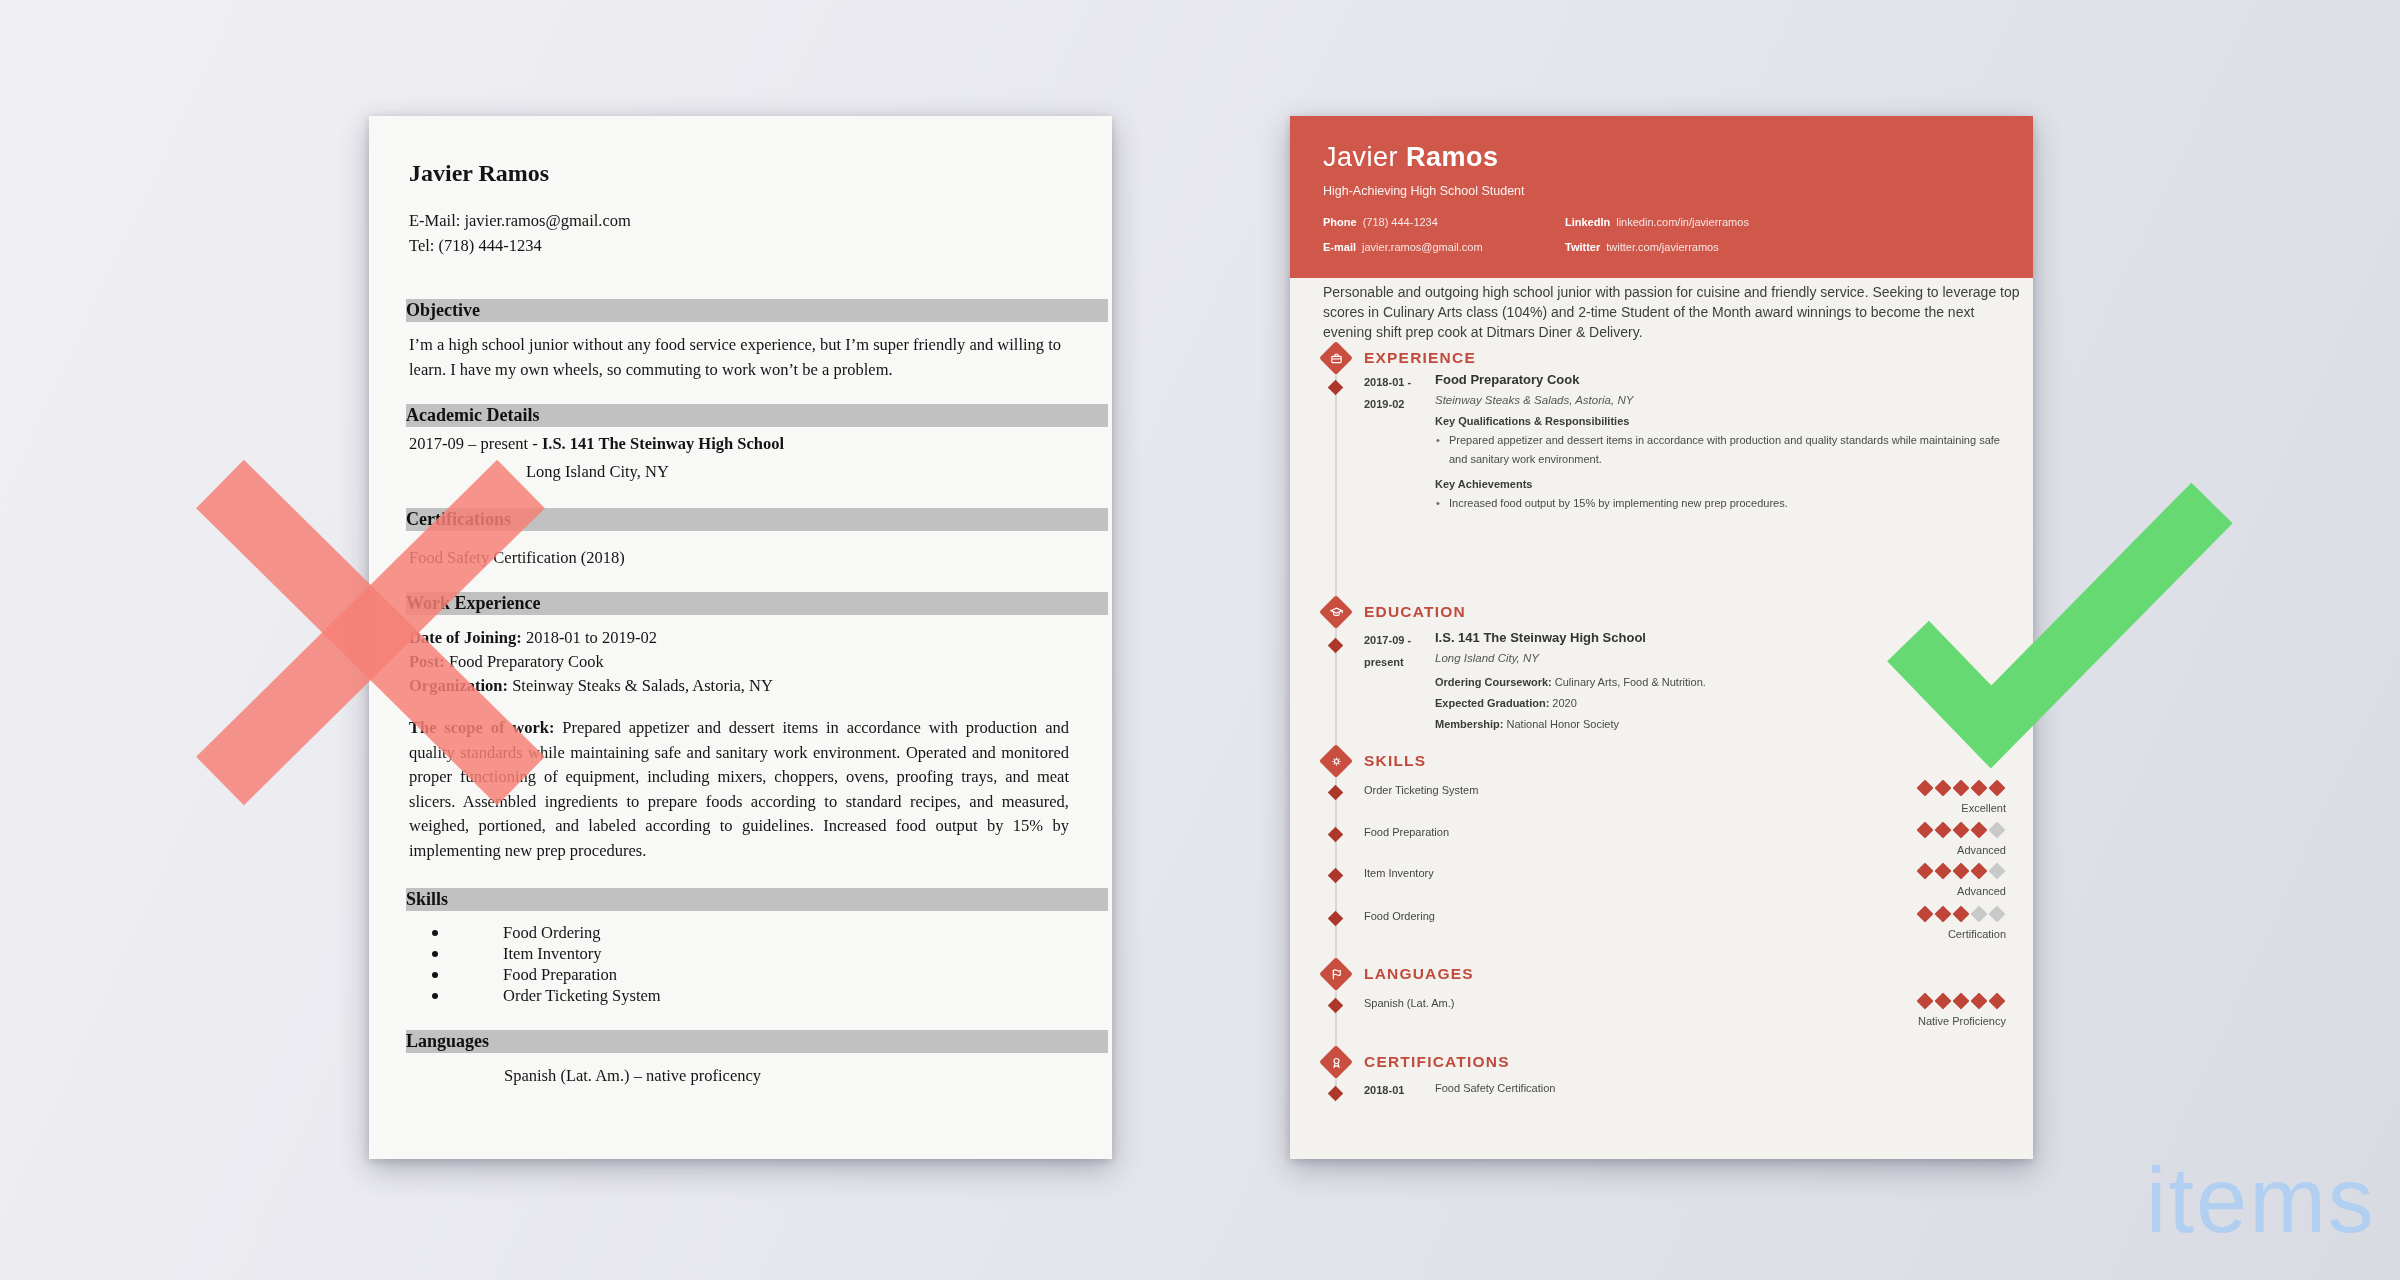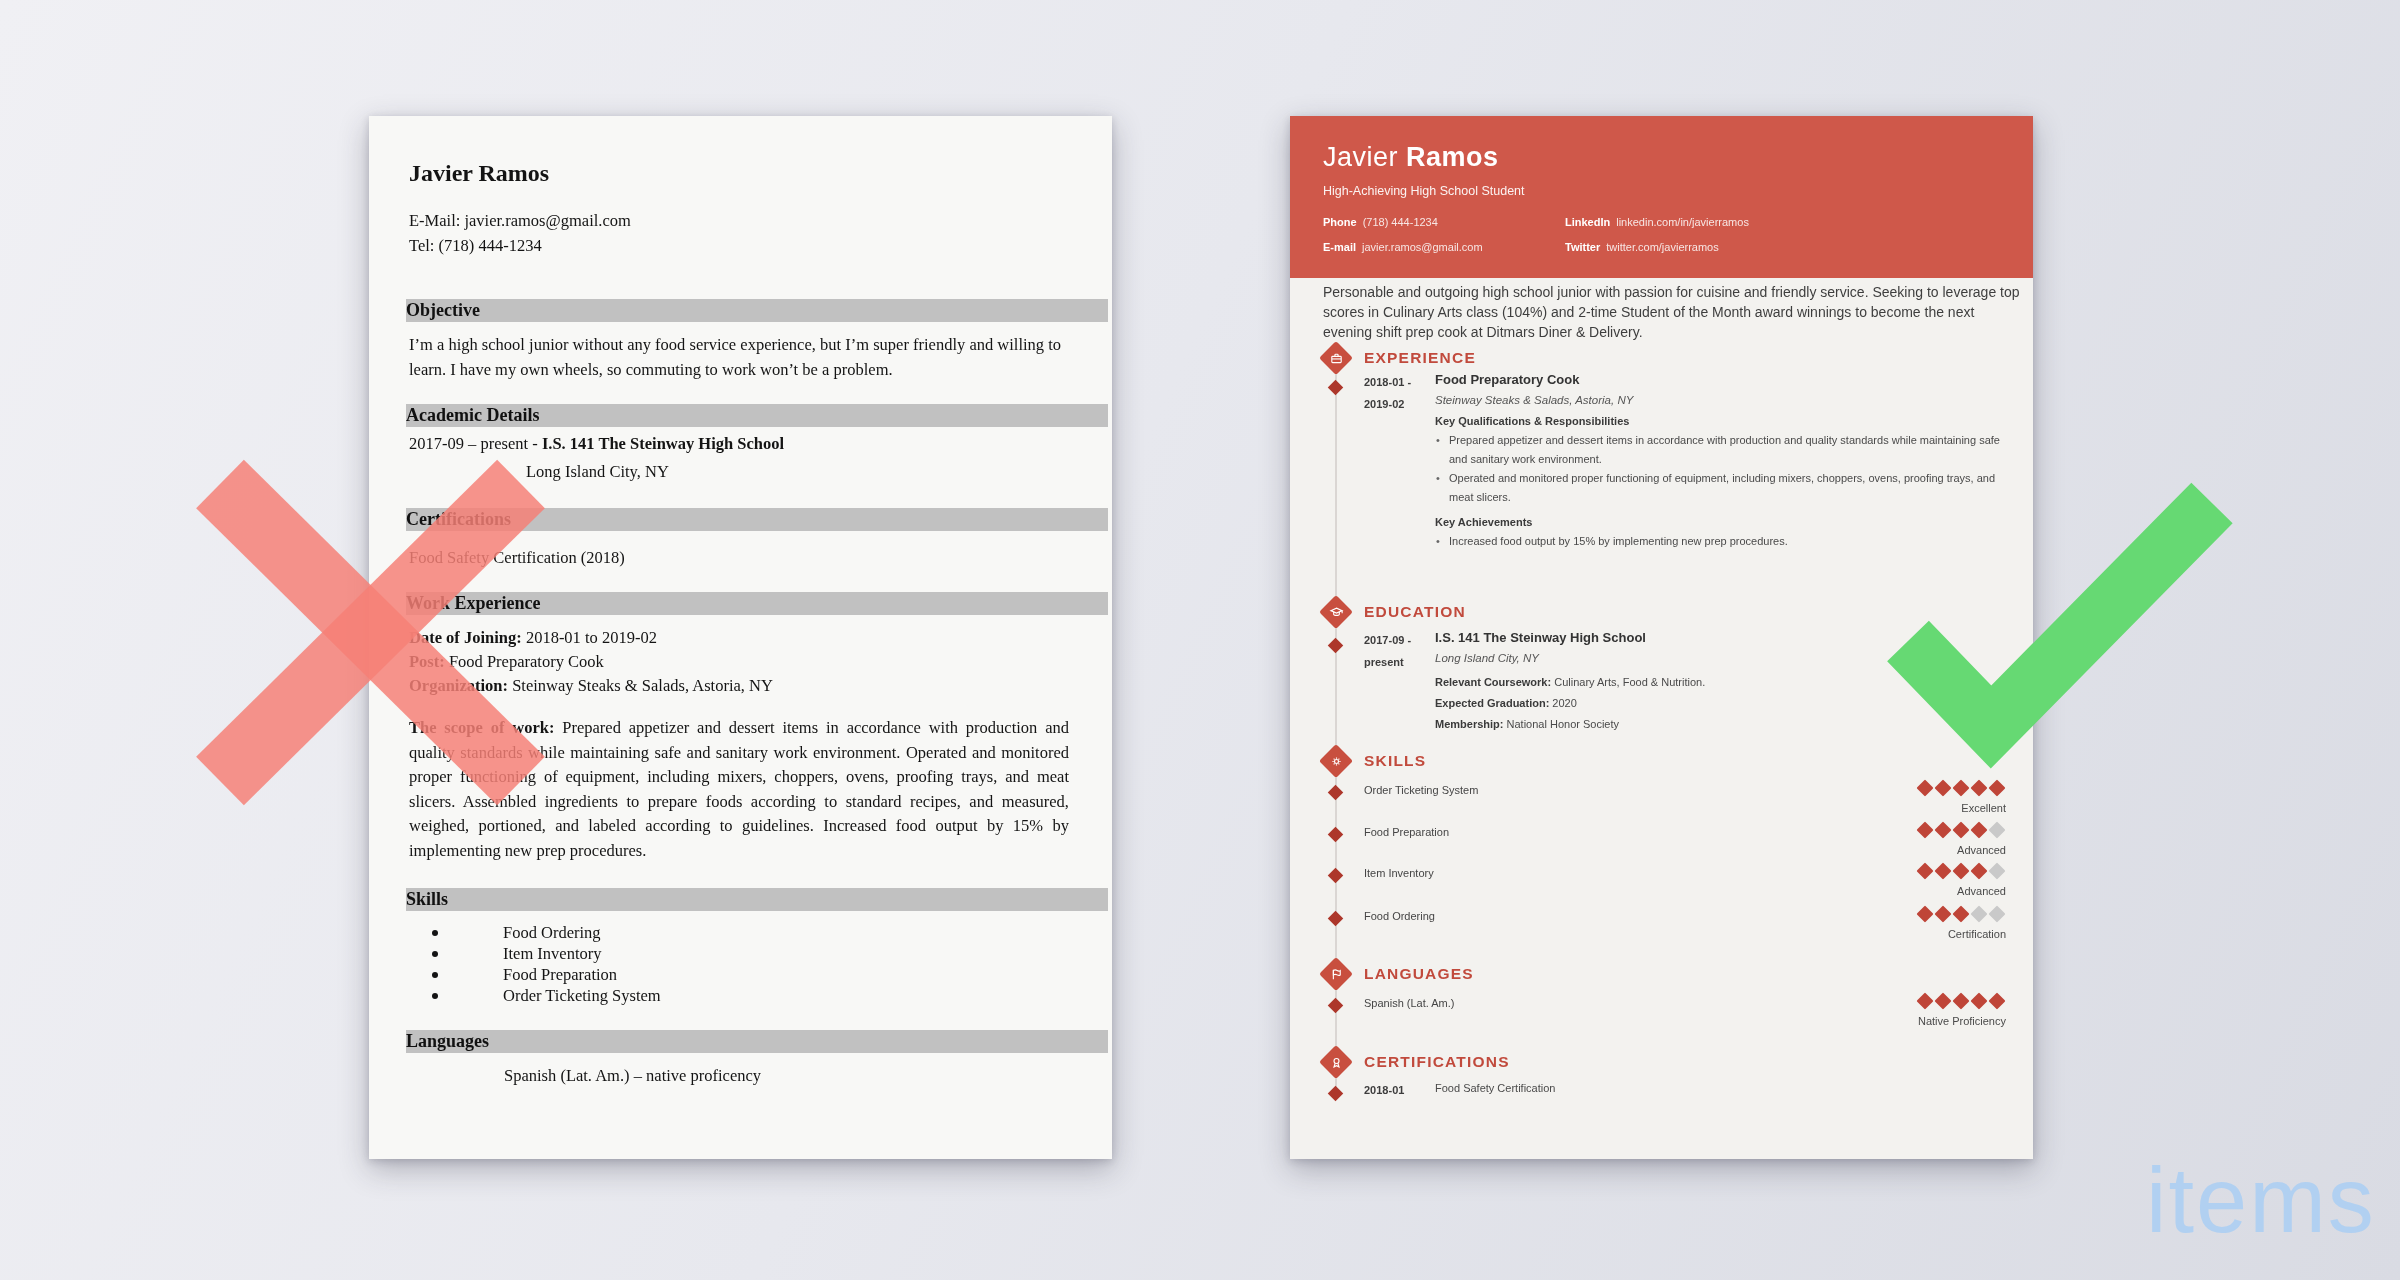--- a/index.html
+++ b/index.html
@@ -145,21 +145,20 @@
     <div class="g-date" style="top:258px">
       <div>2018-01 -</div>
       <div style="margin-top:6px">2019-02</div>
     </div>
     <div class="g-content" style="top:256px">
       <div class="g-role">Food Preparatory Cook</div>
       <div class="g-org">Steinway Steaks &amp; Salads, Astoria, NY</div>
       <div class="g-h4">Key Qualifications &amp; Responsibilities</div>
       <ul class="g-ul">
         <li>Prepared appetizer and dessert items in accordance with production and quality standards while maintaining safe and sanitary work environment.</li>
-        <li>Operated and monitored proper functioning of equipment, including mixers, choppers, ovens, proofing trays, and meat slicers.</li>
       </ul>
       <div class="g-h4">Key Achievements</div>
       <ul class="g-ul">
         <li>Increased food output by 15% by implementing new prep procedures.</li>
       </ul>
     </div>
 
     <div class="sec-icon" style="top:479px">
       <span class="dsq"></span>
       <svg width="15" height="15" viewBox="0 0 24 24" fill="none" stroke="#fff" stroke-width="1.8">
@@ -170,21 +169,21 @@
     </div>
     <div class="sec-title" style="top:487px">EDUCATION</div>
     <span class="tl-bullet" style="left:40px;top:524px"></span>
     <div class="g-date" style="top:516px">
       <div>2017-09 -</div>
       <div style="margin-top:6px">present</div>
     </div>
     <div class="g-content" style="top:514px">
       <div class="g-role">I.S. 141 The Steinway High School</div>
       <div class="g-org">Long Island City, NY</div>
-      <div class="g-detail" style="margin-top:9px"><b>Relevant Coursework:</b> <span>Culinary Arts, Food &amp; Nutrition.</span></div>
+      <div class="g-detail" style="margin-top:9px"><b>Ordering Coursework:</b> <span>Culinary Arts, Food &amp; Nutrition.</span></div>
       <div class="g-detail"><b>Expected Graduation:</b> <span>2020</span></div>
       <div class="g-detail"><b>Membership:</b> <span>National Honor Society</span></div>
     </div>
 
     <div class="sec-icon" style="top:628px">
       <span class="dsq"></span>
       <svg width="15" height="15" viewBox="0 0 24 24" fill="none" stroke="#fff" stroke-width="1.8">
         <circle cx="12" cy="12" r="3.2"></circle>
           <path d="M12 5.5v2M12 16.5v2M5.5 12h2M16.5 12h2M7.5 7.5l1.4 1.4M15.1 15.1l1.4 1.4M16.5 7.5l-1.4 1.4M8.9 15.1l-1.4 1.4"></path>
       </svg>

